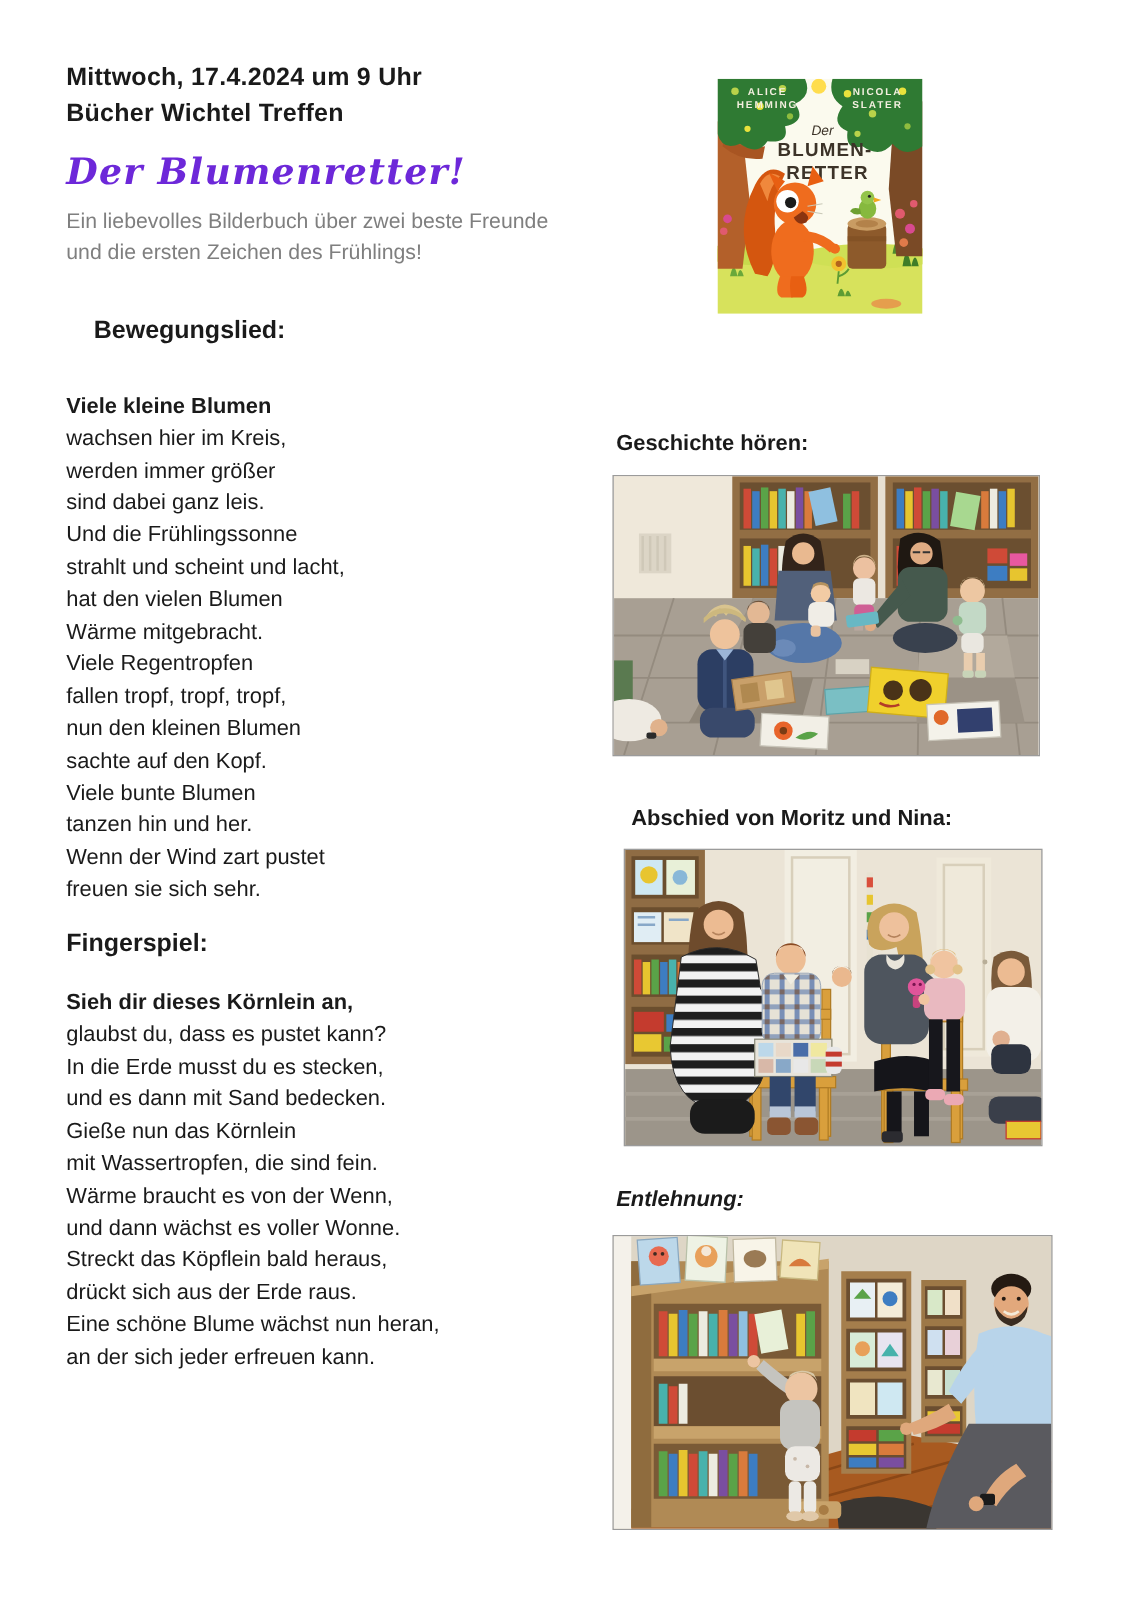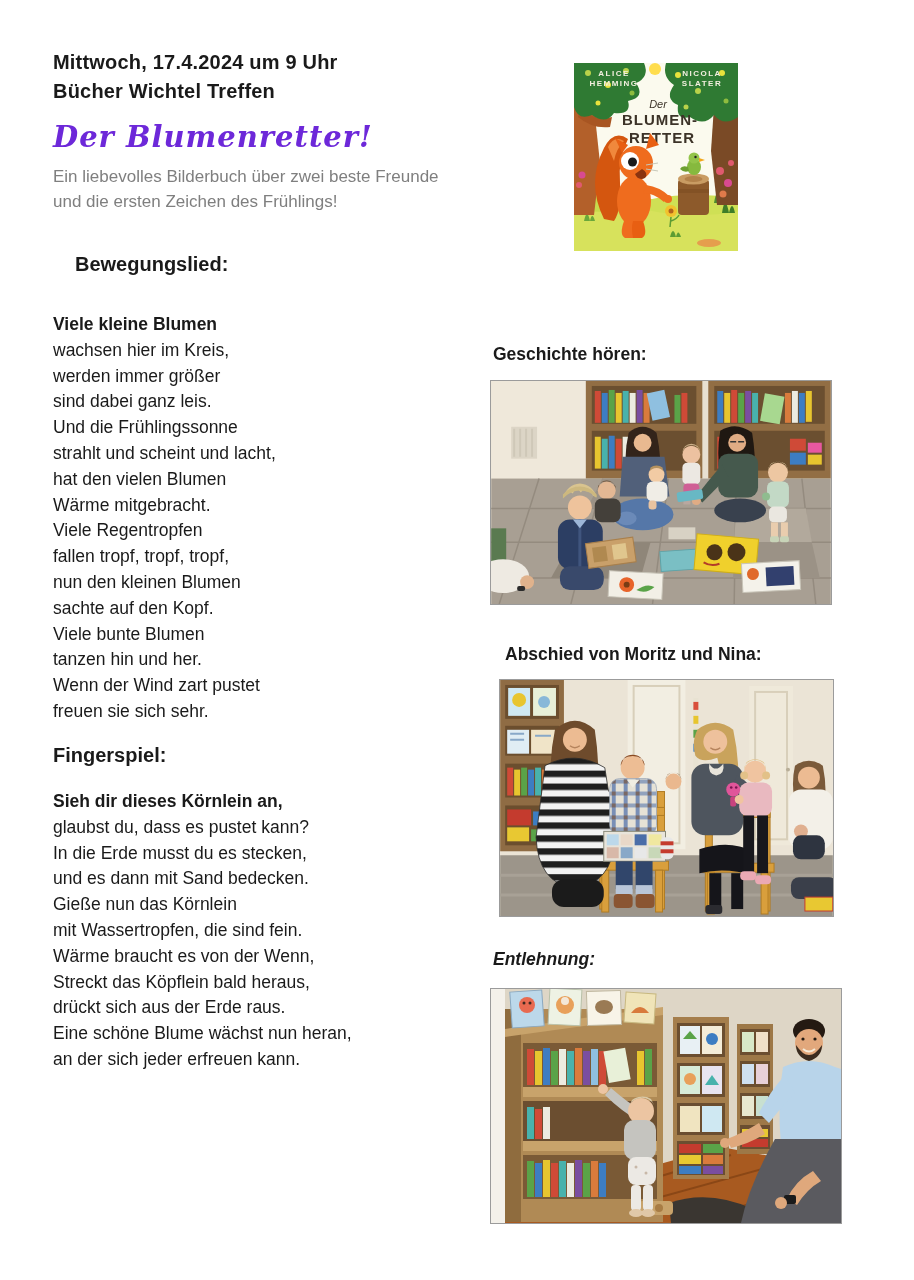--- a/index.html
+++ b/index.html
@@ -149,20 +149,21 @@
   <div class="abs section-heading" style="left:53px; top:744px;">Fingerspiel:</div>
   <div class="abs poem" style="left:53px; top:789px;">
     <div class="poem-lead">Sieh dir dieses Körnlein an,</div>
     <div>
         <div>glaubst du, dass es pustet kann?</div>
         <div>In die Erde musst du es stecken,</div>
         <div>und es dann mit Sand bedecken.</div>
         <div>Gieße nun das Körnlein</div>
         <div>mit Wassertropfen, die sind fein.</div>
         <div>Wärme braucht es von der Wenn,</div>
+        <div>und dann wächst es voller Wonne.</div>
         <div>Streckt das Köpflein bald heraus,</div>
         <div>drückt sich aus der Erde raus.</div>
         <div>Eine schöne Blume wächst nun heran,</div>
         <div>an der sich jeder erfreuen kann.</div>
       </div>
   </div>
 
 
   <div class="abs photo-label" style="left:493px; top:344px;">Geschichte hören:</div>
   <div class="abs photo-frame" style="left:490px; top:380px; width:342px; height:225px;">

